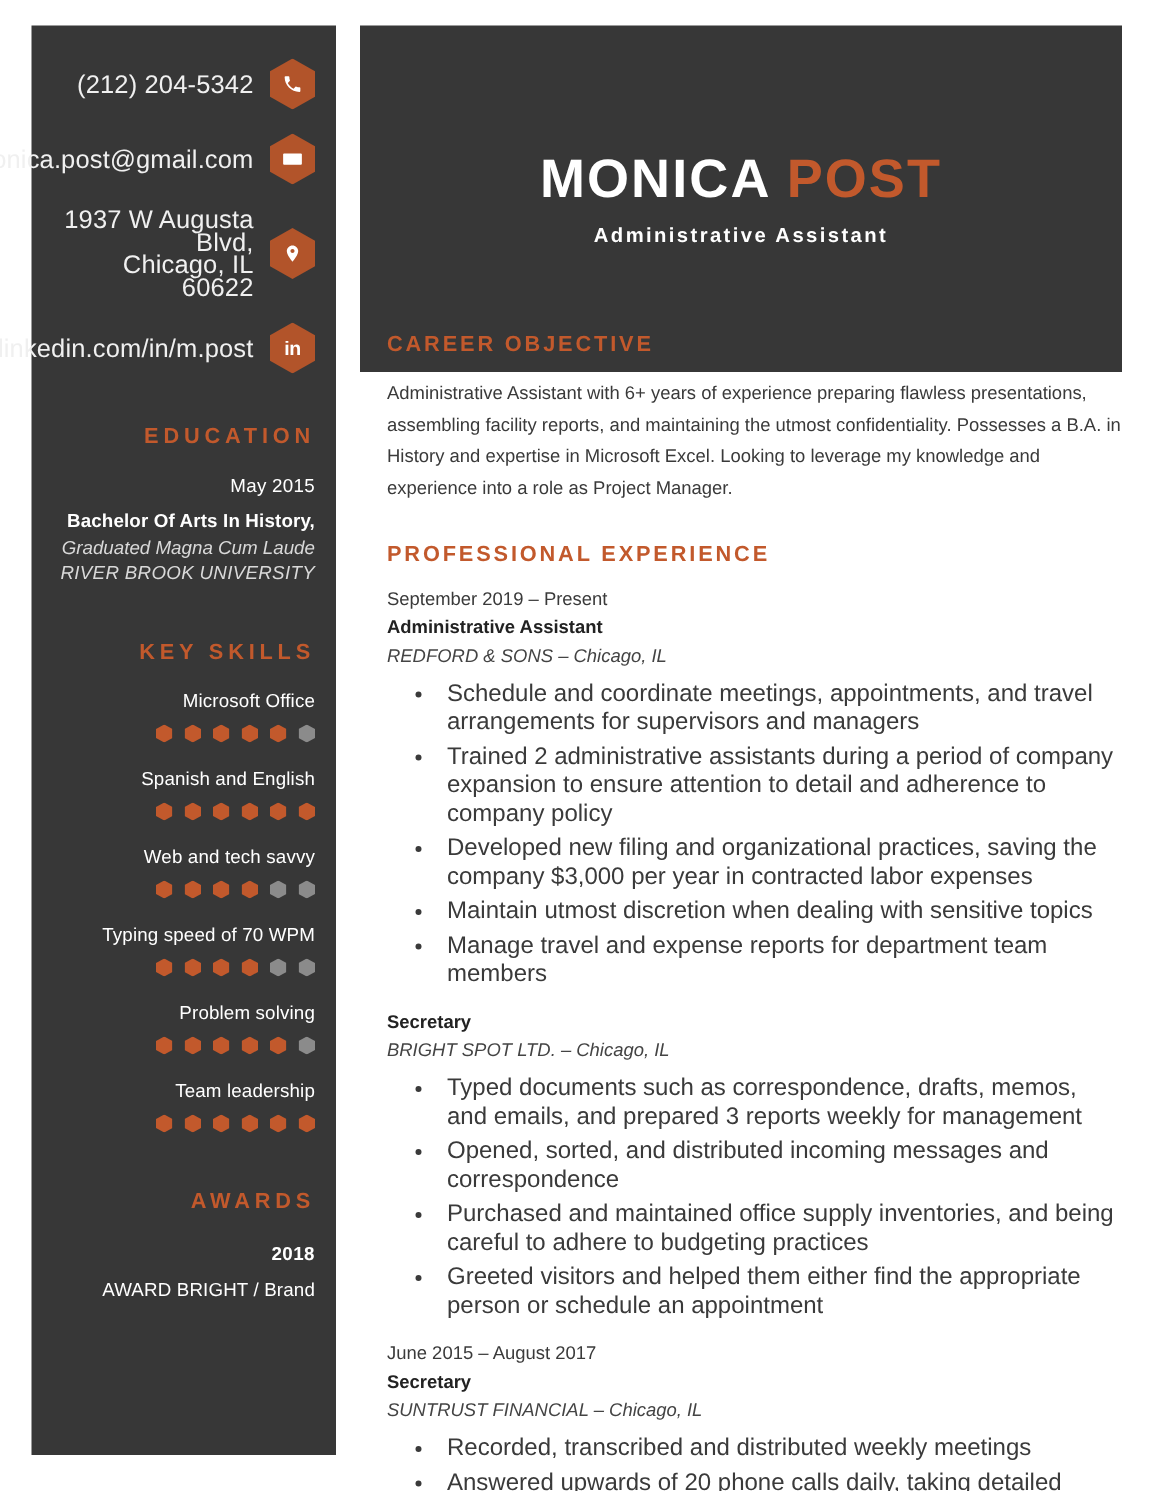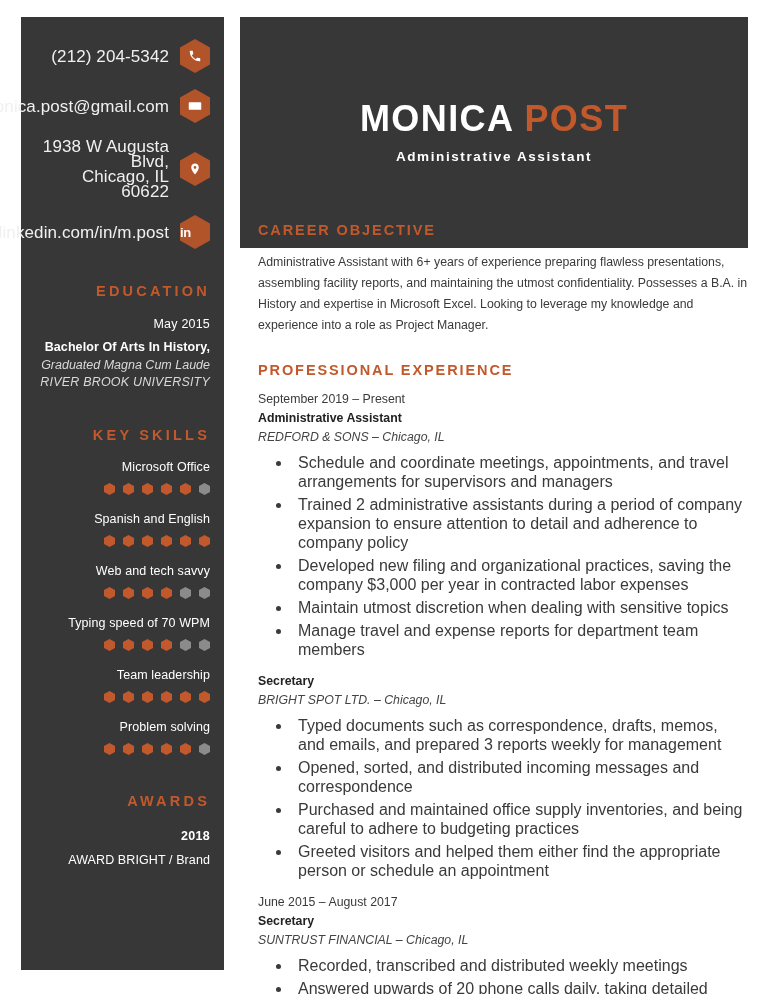--- a/index.html
+++ b/index.html
@@ -71,20 +71,21 @@
     position: absolute;
     left: 50%;
     top: 50%;
     transform: translate(-50%, -50%);
     display: block;
   }
   .hexicon .glyph-text {
     position: absolute;
     left: 0; right: 0; top: 50%;
     transform: translateY(-50%);
+    text-align: center;
     font-size: 13px;
     font-weight: bold;
     color: #ffffff;
     font-family: "Liberation Sans", sans-serif;
     letter-spacing: -0.3px;
   }
 
   .side-section { padding: 0 14px 0 10px; }
 
   .side-heading {
@@ -264,21 +265,21 @@
         <span class="hexicon">
           <span class="hexbg"></span>
           <svg width="15" height="15" viewBox="0 0 24 24" fill="#ffffff">
             <path d="M3 6h18c.6 0 1 .4 1 1v10c0 .6-.4 1-1 1H3c-.6 0-1-.4-1-1V7c0-.6.4-1 1-1zm9 7.2L4.3 8h15.4L12 13.2z"></path>
           </svg>
         </span>
       </li>
 
       <li class="contact-row">
         <span class="contact-text">
-          <span>1938 W Augusta Blvd,</span><br>
+          <span>1937 W Augusta Blvd,</span><br>
           <span>Chicago, IL 60622</span>
         </span>
         <span class="hexicon">
           <span class="hexbg"></span>
           <svg width="13" height="15" viewBox="0 0 24 24" fill="#ffffff">
             <path d="M12 2C8.1 2 5 5.1 5 9c0 5.2 7 13 7 13s7-7.8 7-13c0-3.9-3.1-7-7-7zm0 9.5c-1.4 0-2.5-1.1-2.5-2.5S10.6 6.5 12 6.5 14.5 7.6 14.5 9 13.4 11.5 12 11.5z"></path>
           </svg>
         </span>
       </li>
 
@@ -343,39 +344,39 @@
             <div class="dots">
               <span class="dot on"></span>
               <span class="dot on"></span>
               <span class="dot on"></span>
               <span class="dot on"></span>
               <span class="dot"></span>
               <span class="dot"></span>
             </div>
           </div>
           <div class="skill-item">
+            <div class="skill-name">Problem solving</div>
+            <div class="dots">
+              <span class="dot on"></span>
+              <span class="dot on"></span>
+              <span class="dot on"></span>
+              <span class="dot on"></span>
+              <span class="dot on"></span>
+              <span class="dot"></span>
+            </div>
+          </div>
+          <div class="skill-item">
             <div class="skill-name">Team leadership</div>
             <div class="dots">
               <span class="dot on"></span>
               <span class="dot on"></span>
               <span class="dot on"></span>
               <span class="dot on"></span>
               <span class="dot on"></span>
               <span class="dot on"></span>
-            </div>
-          </div>
-          <div class="skill-item">
-            <div class="skill-name">Problem solving</div>
-            <div class="dots">
-              <span class="dot on"></span>
-              <span class="dot on"></span>
-              <span class="dot on"></span>
-              <span class="dot on"></span>
-              <span class="dot on"></span>
-              <span class="dot"></span>
             </div>
           </div>
         </div>
     </div>
 
     <div class="side-section" style="margin-top:38px;">
       <h2 class="side-heading">AWARDS</h2>
       <div class="award-block">
         <div class="award-year">2018</div>
         <div class="award-title">AWARD BRIGHT / Brand</div>

